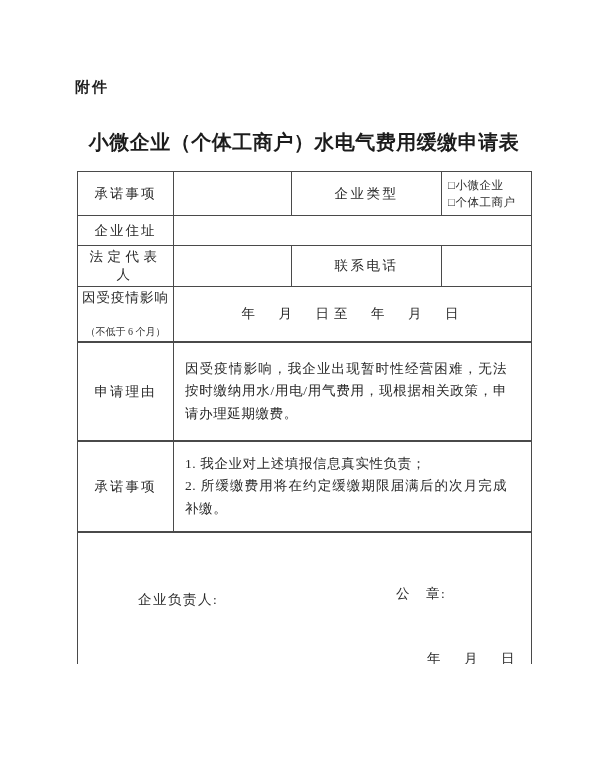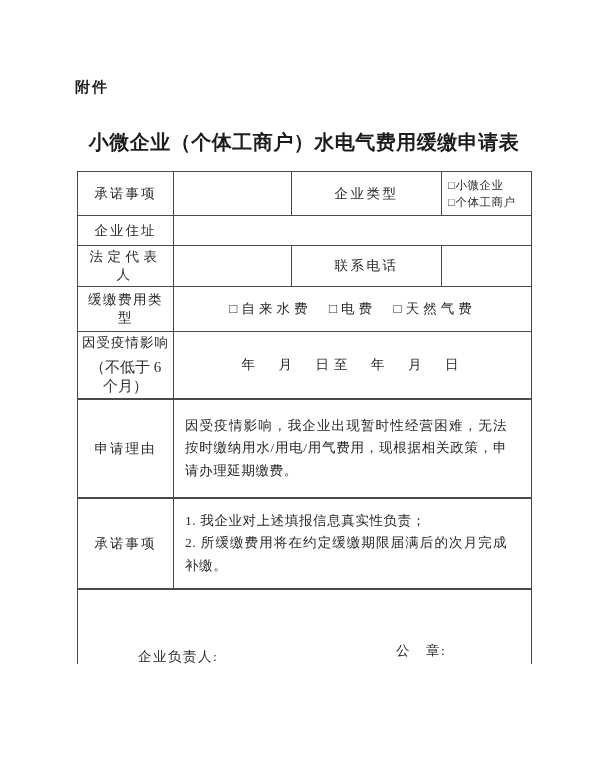--- a/index.html
+++ b/index.html
@@ -36,22 +36,22 @@
     vertical-align:middle;
     padding:2px 5px;
     color:#2a2a2a;
   }
   tr.thick td { border-top-width:2px; }
   td.lbl { text-align:center; letter-spacing:2px; padding:2px 3px; }
   td.lbl.wide { letter-spacing:4.5px; }
   td.lbl.tight { letter-spacing:1.5px; }
   td.lbl.mid { letter-spacing:2.5px; }
   .note {
-    display:block; font-size:15px; letter-spacing:0;
-    margin-top:6px; color:#2e2e2e;
+    display:block; font-size:10px; letter-spacing:0;
+    margin-top:18px; color:#2e2e2e;
   }
   td.opts {
     font-size:11.5px; line-height:17px;
     white-space:pre-line; letter-spacing:0.5px;
     padding-left:6px;
   }
   td.center-val { text-align:center; letter-spacing:5px; }
   td.body-text {
     text-align:justify;
     letter-spacing:0.6px;
@@ -95,24 +95,20 @@
         <td class="blank-field" colspan="3"></td>
       </tr>
 
       <tr style="height:31px">
         <td class="lbl wide">法定代表人</td>
         <td class="blank-field"></td>
         <td class="lbl mid">联系电话</td>
         <td class="blank-field"></td>
       </tr>
 
-      <tr style="height:45px">
-        <td class="lbl tight">缓缴费用类型</td>
-        <td class="center-val" colspan="3" style="letter-spacing:4px">□自来水费　□电费　□天然气费</td>
-      </tr>
 
       <tr style="height:46px">
         <td class="lbl" style="letter-spacing:1px">
           <span>因受疫情影响</span>
           <span class="note">（不低于 6 个月）</span>
         </td>
         <td class="center-val" colspan="3">年　月　日至　年　月　日</td>
       </tr>
 
       <tr class="thick" style="height:99px">

